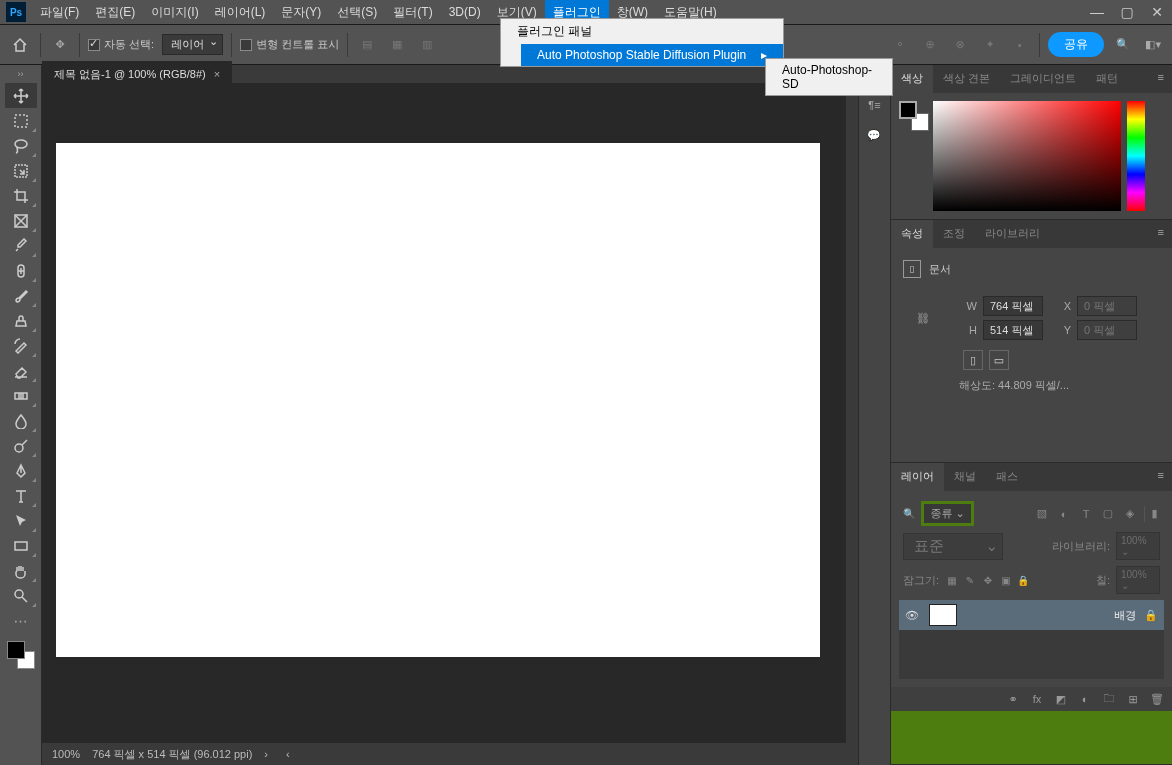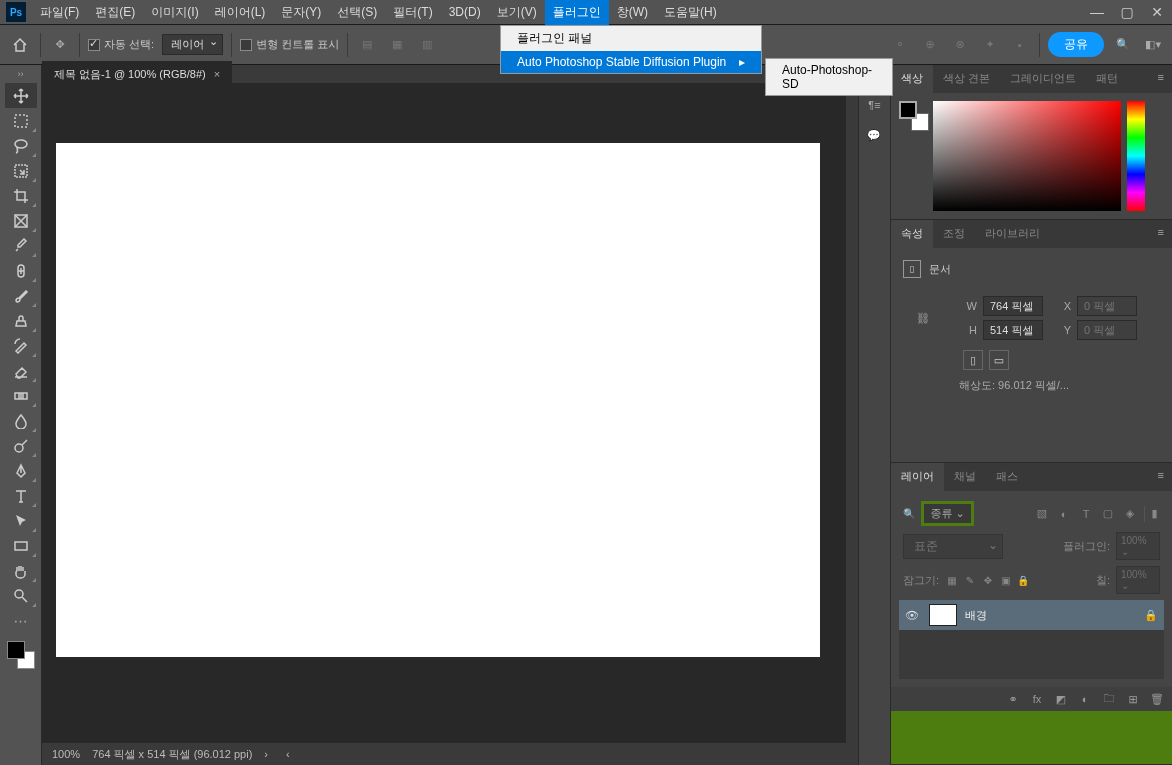--- a/index.html
+++ b/index.html
@@ -7,23 +7,23 @@
 
 
 .menubar { height: 25px; background: #535353; display: flex; align-items: center; border-bottom: 1px solid #1a1a1a; }
 .ps-logo { width: 20px; height: 20px; background: #001e36; color: #31a8ff; font-weight: bold; font-size: 10px; display: flex; align-items: center; justify-content: center; margin: 0 6px; }
 .menu-item { padding: 16px 8px; color: #dcdcdc; cursor: pointer; font-size: 12px; }
 .menu-item.active { background: #0078d7; color: #fff; }
 .win-controls { margin-left: auto; display: flex; }
 .win-btn { width: 30px; height: 25px; display: flex; align-items: center; justify-content: center; color: #ccc; font-size: 14px; }
 
 
-.dropdown { position: absolute; top: 25px; left: 500px; background: #f0f0f0; border: 1px solid #9a9a9a; z-index: 100; width: 262px; }
+.dropdown { position: absolute; top: 18px; left: 500px; background: #f0f0f0; border: 1px solid #9a9a9a; z-index: 100; width: 284px; }
 .dropdown-item { padding: 4px 16px; color: #000; font-size: 12px; cursor: pointer; }
-.dropdown-item.hl { background: #0078d7; color: #fff; display: flex; justify-content: space-between; align-items: center; }
+.dropdown-item.hl { background: #0078d7; color: #fff; display: flex; justify-content: space-between; align-items: center; margin-left: 20px; }
 .submenu { position: absolute; top: 58px; left: 765px; background: #f0f0f0; border: 1px solid #9a9a9a; z-index: 101; width: 128px; }
 
 
 .optbar { height: 40px; background: #535353; display: flex; align-items: center; padding: 0 8px; gap: 8px; border-bottom: 1px solid #1a1a1a; }
 .opt-home { width: 24px; height: 24px; display: flex; align-items: center; justify-content: center; }
 .opt-sep { width: 1px; height: 24px; background: #3a3a3a; }
 .chk { display: flex; align-items: center; gap: 4px; }
 .chkbox { width: 12px; height: 12px; border: 1px solid #8a8a8a; background: #3a3a3a; position: relative; }
 .chkbox.checked::after { content: "✓"; position: absolute; top: -3px; left: 0; font-size: 11px; color: #ddd; }
 .dd-select { background: #3a3a3a; border: 1px solid #2a2a2a; padding: 2px 18px 2px 8px; font-size: 11px; color: #ddd; position: relative; }
@@ -94,32 +94,32 @@
 .orient-btn { width: 20px; height: 20px; border: 1px solid #666; display: flex; align-items: center; justify-content: center; }
 .reso-row { margin: 8px 0 0 56px; color: #aaa; }
 
 
 .layers-body { height: 196px; display: flex; flex-direction: column; }
 .layers-filter { display: flex; align-items: center; gap: 6px; padding: 2px 4px; }
 .filter-dd { background: #383838; border: 3px solid #4d7c0f; padding: 2px 6px; color: #aaa; flex-shrink: 0; font-size: 11px; }
 .filter-icons { display: flex; gap: 6px; margin-left: auto; }
 .fi { width: 16px; height: 16px; display: flex; align-items: center; justify-content: center; color: #888; font-size: 11px; }
 .layers-blend { display: flex; align-items: center; gap: 6px; padding: 4px; }
-.blend-dd { background: #383838; border: 1px solid #2a2a2a; padding: 3px 10px; color: #999; font-size: 12px; width: 100px; position: relative; opacity: .6; }
+.blend-dd { background: #383838; border: 1px solid #2a2a2a; padding: 3px 10px; color: #999; font-size: 15px; width: 100px; position: relative; opacity: .6; }
 .blend-dd::after { content: "⌄"; position: absolute; right: 4px; }
 .opa-label { color: #888; font-size: 11px; margin-left: auto; }
 .opa-val { background: #383838; border: 1px solid #2a2a2a; padding: 2px 4px; color: #888; font-size: 10px; width: 44px; opacity: .6; }
 .layers-lock { display: flex; align-items: center; gap: 6px; padding: 2px 4px; color: #888; font-size: 11px; }
 .lock-icons { display: flex; gap: 4px; }
 .li { width: 14px; height: 14px; display: flex; align-items: center; justify-content: center; font-size: 10px; }
 .layer-list { flex: 1; background: #3a3a3a; margin-top: 4px; }
 .layer-row { display: flex; align-items: center; height: 30px; background: #5a6b7a; padding: 0 6px; gap: 8px; }
 .layer-eye { width: 16px; color: #ddd; }
 .layer-thumb { width: 28px; height: 22px; background: #fff; border: 1px solid #222; }
-.layer-name { color: #eee; flex: 1; }
+.layer-name { color: #eee; flex: 1; text-align: right; }
 .layer-lock { color: #aaa; }
 .layers-footer { height: 24px; display: flex; align-items: center; justify-content: flex-end; gap: 10px; padding: 0 8px; background: #3f3f3f; }
 .lf { width: 14px; height: 14px; color: #999; font-size: 11px; display: flex; align-items: center; justify-content: center; }
 
 .scroll-stub { width: 12px; background: #3a3a3a; }
 </style>
 </head>
 <body>
 
 <div class="menubar">
@@ -385,21 +385,21 @@
                 <input class="prop-input" value="514 픽셀" style="">
                 <span class="prop-label" style="margin-left:8px">Y</span>
                 <input class="prop-input disabled" placeholder="0 픽셀" style="">
               </div>
             </div>
           </div>
           <div class="orient-btns">
             <div class="orient-btn">▯</div>
             <div class="orient-btn">▭</div>
           </div>
-          <div class="reso-row">해상도: 96.012 픽셀/...</div>
+          <div class="reso-row">해상도: 44.809 픽셀/...</div>
         </div>
       </div>
     </div>
 
     <div class="panel" style="flex:1">
       <div class="panel-tabs">
         <div class="ptab active">레이어</div>
         <div class="ptab">채널</div>
         <div class="ptab">패스</div>
         <div class="ptab-menu">≡</div>
@@ -412,21 +412,21 @@
             <div class="fi">▧</div>
             <div class="fi">◐</div>
             <div class="fi">T</div>
             <div class="fi">▢</div>
             <div class="fi">◈</div>
             <div class="fi" style="border-left:1px solid #555;padding-left:4px">▮</div>
           </div>
         </div>
         <div class="layers-blend">
           <div class="blend-dd">표준</div>
-          <span class="opa-label">플러그인:</span>
+          <span class="opa-label">라이브러리:</span>
           <div class="opa-val"><span>100%</span> ⌄</div>
         </div>
         <div class="layers-lock">
           <span>잠그기:</span>
           <div class="lock-icons">
             <div class="li">▦</div>
             <div class="li">✎</div>
             <div class="li">✥</div>
             <div class="li">▣</div>
             <div class="li">🔒</div>

